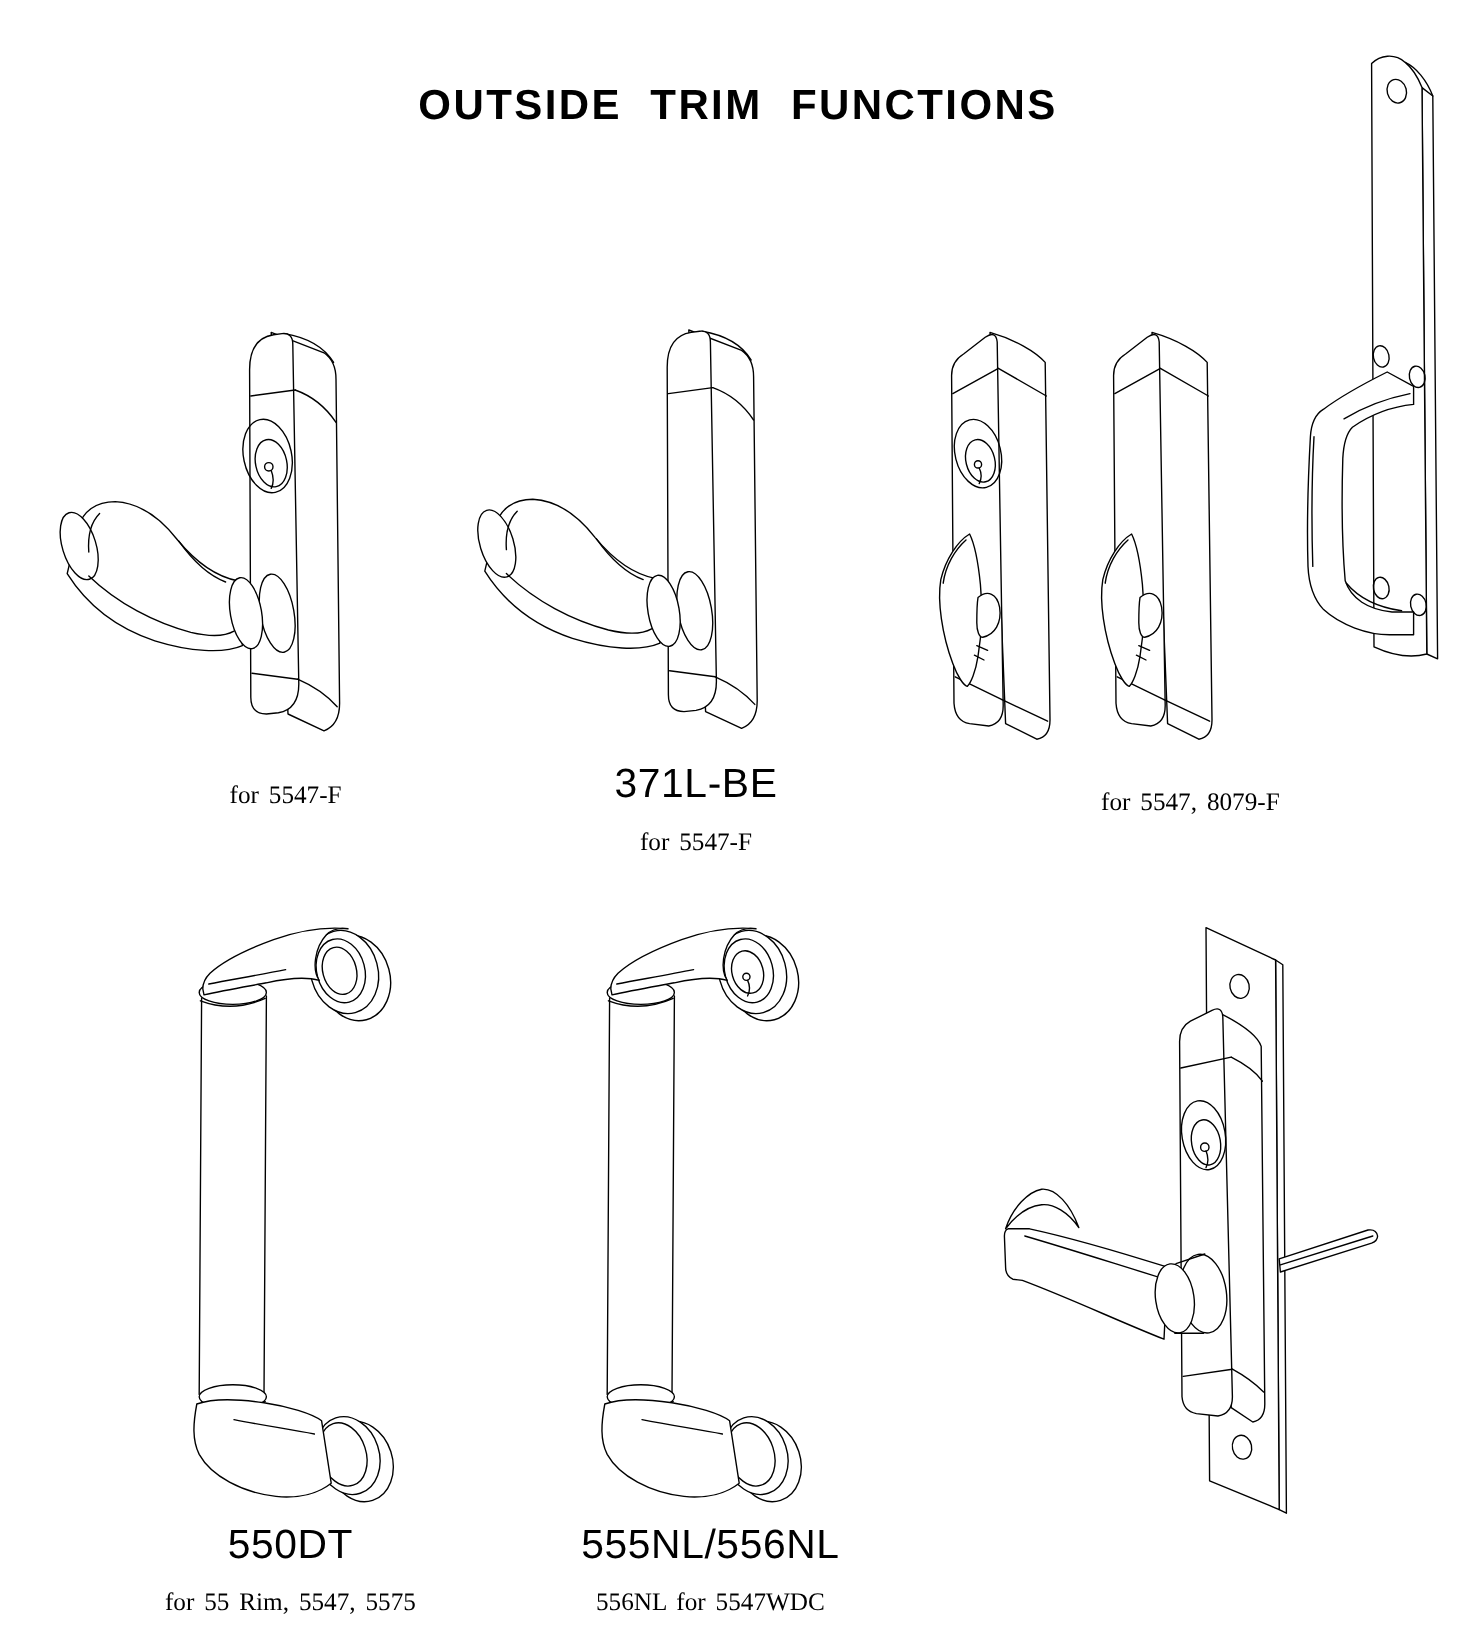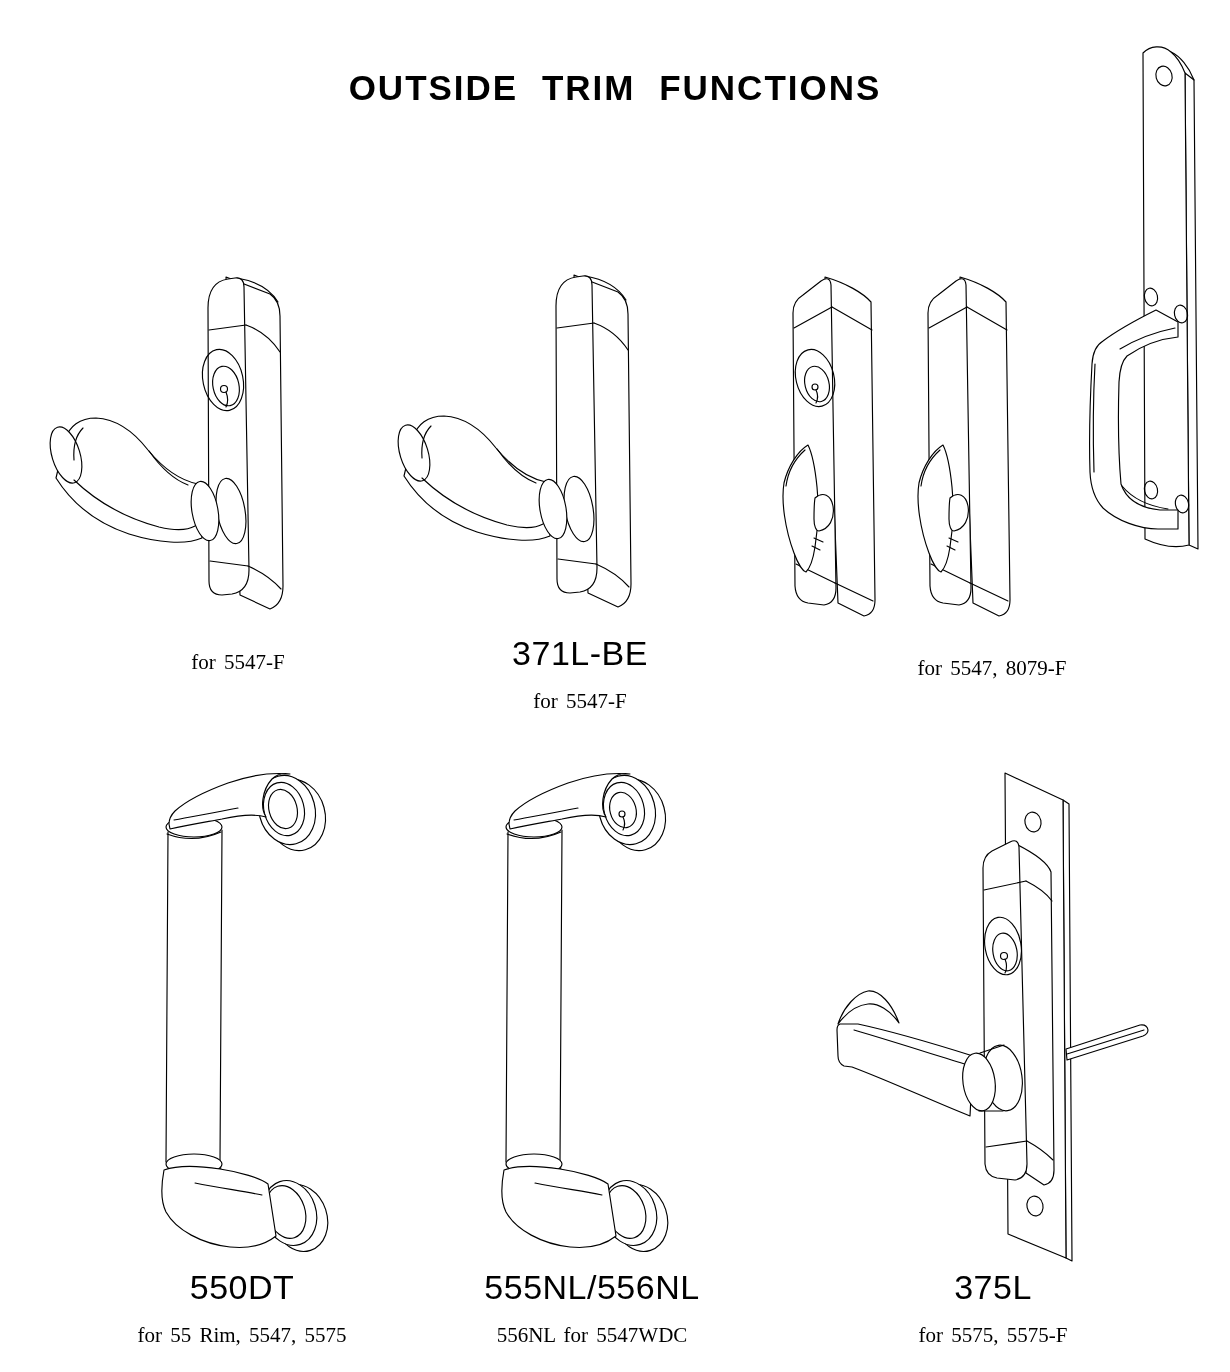--- a/index.html
+++ b/index.html
@@ -218,18 +218,14 @@
     <div class="sub">for 55 Rim, 5547, 5575</div>
   </div>
 
   <div class="plabel" style="left:392px;top:1268px;">
     <div class="model">555NL/556NL</div>
     <div class="sub">
       <div>556NL for 5547WDC</div>
     </div>
   </div>
 
-  <div class="plabel" style="left:793px;top:1268px;">
-    <div class="model">375L</div>
-    <div class="sub">for 5575, 5575-F</div>
-  </div>
 
 </div>
 
 </body></html>

